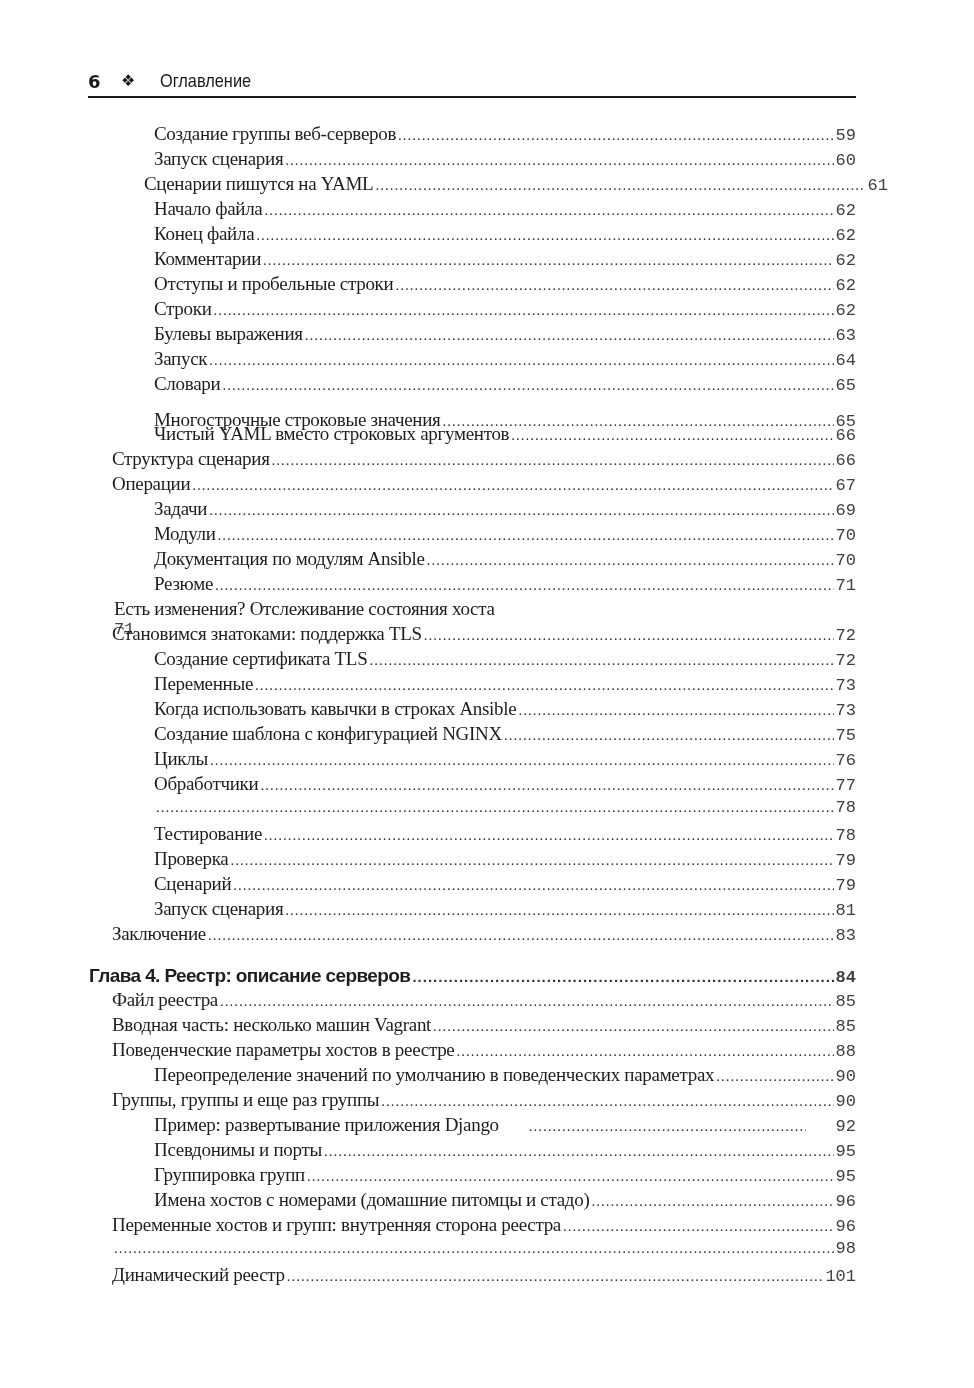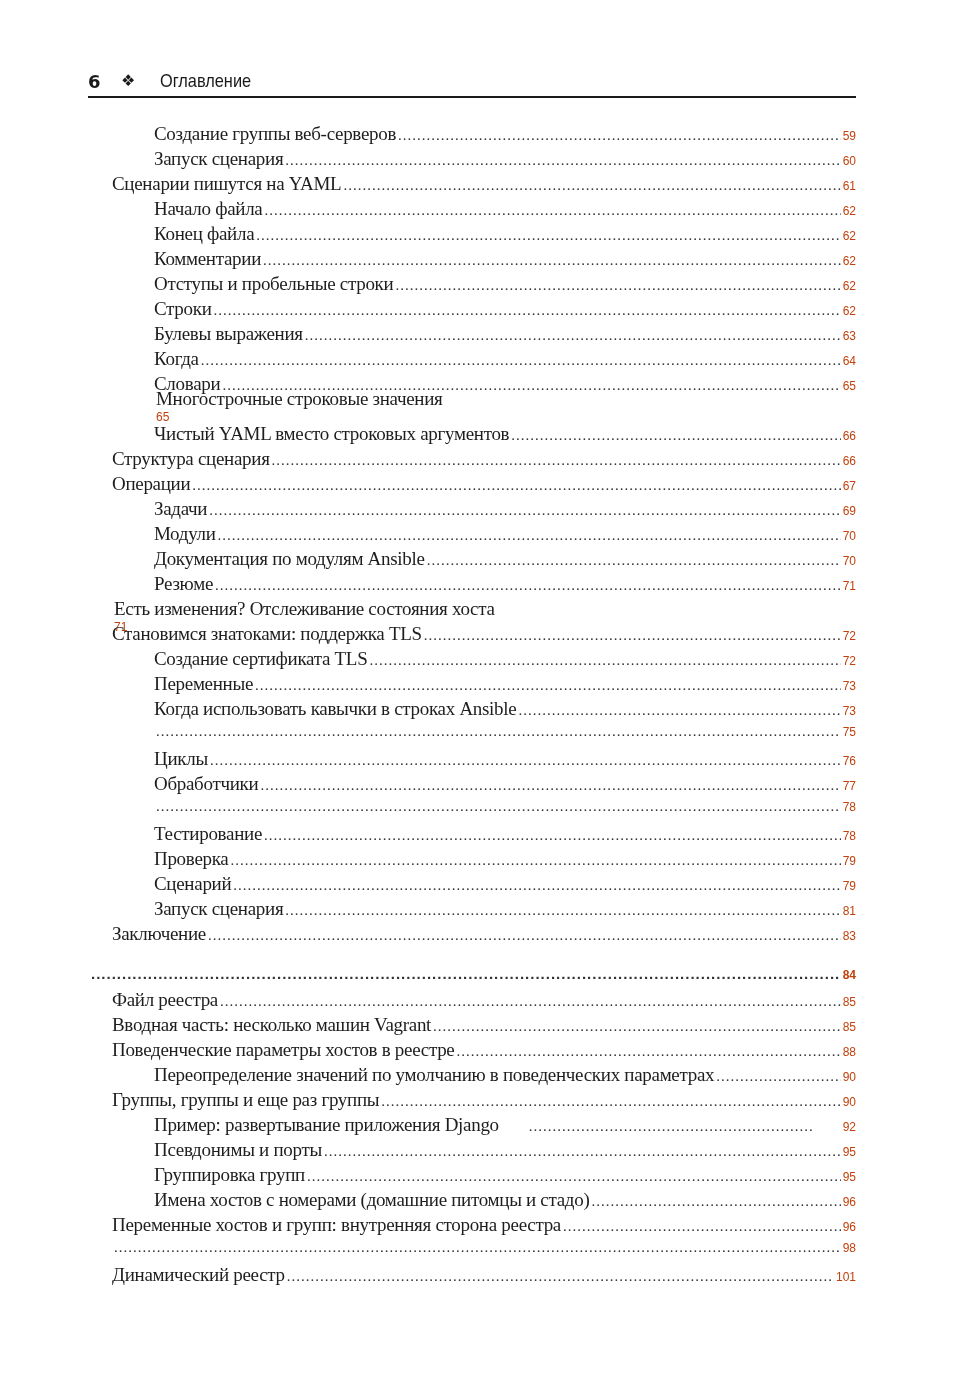--- a/index.html
+++ b/index.html
@@ -6,21 +6,21 @@
   body { width:974px; height:1388px; position:relative; overflow:hidden; }
   .header { position:absolute; left:88px; top:70px; width:768px; height:26px; border-bottom:2px solid #1a1a1a; }
   .hdr-num { position:absolute; left:0; top:1px; font-family:"DejaVu Sans", sans-serif; font-weight:bold; font-size:18px; color:#1a1a1a; }
   .hdr-orn { position:absolute; left:33px; top:1px; font-family:"DejaVu Sans", sans-serif; font-size:16px; color:#1a1a1a; }
   .hdr-title { position:absolute; left:72px; top:0px; font-family:"Liberation Sans", sans-serif; font-size:19px; color:#1a1a1a; transform:scaleX(0.86); transform-origin:left top; }
   .toc { position:absolute; left:0; top:0; width:974px; }
   .row { position:absolute; left:0; height:25px; display:flex; align-items:baseline; font-family:"Liberation Serif", serif; font-size:19px; color:#1e1e1e; white-space:nowrap; }
   .row .t { flex:0 0 auto; letter-spacing:-0.3px; }
   .row .dots { flex:1 1 auto; overflow:hidden; color:#333; letter-spacing:1px; margin:0 2px; font-size:15px; }
   .row .dots::after { content:"........................................................................................................................................................................................................................................................................"; }
-  .row .p { flex:0 0 auto; font-family:Liberation Sans, sans-serif; color:#c2410c; font-size:12px; }
+  .row .p { flex:0 0 auto; font-family:Liberation Mono, monospace; color:#404040; font-size:17px; }
   .l1 { left:112px; width:744px; }
   .l2 { left:154px; width:702px; }
   .ch { left:89px; width:767px; font-family:"Liberation Sans", sans-serif; font-weight:bold; font-size:19px; }
   .ch .t { letter-spacing:-0.6px; }
 </style>
 </head>
 <body>
 
 <div class="header">
   <span class="hdr-num">6</span>
@@ -32,21 +32,21 @@
     <div class="row l2" style="top: 123px;">
       <span class="t">Создание группы веб-серверов</span>
       <span class="dots"></span>
       <span class="p">59</span>
     </div>
     <div class="row l2" style="top: 148px;">
       <span class="t">Запуск сценария</span>
       <span class="dots"></span>
       <span class="p">60</span>
     </div>
-    <div class="row l1" style="top: 173px;">
+    <div class="row l1" style="top: 173px; margin-left: 32px;">
       <span class="t">Сценарии пишутся на YAML</span>
       <span class="dots"></span>
       <span class="p">61</span>
     </div>
     <div class="row l2" style="top: 198px;">
       <span class="t">Начало файла</span>
       <span class="dots"></span>
       <span class="p">62</span>
     </div>
     <div class="row l2" style="top: 223px;">
@@ -68,30 +68,30 @@
       <span class="t">Строки</span>
       <span class="dots"></span>
       <span class="p">62</span>
     </div>
     <div class="row l2" style="top: 323px;">
       <span class="t">Булевы выражения</span>
       <span class="dots"></span>
       <span class="p">63</span>
     </div>
     <div class="row l2" style="top: 348px;">
-      <span class="t">Когда</span>
+      <span class="t">Запуск</span>
       <span class="dots"></span>
       <span class="p">64</span>
     </div>
     <div class="row l2" style="top: 373px;">
       <span class="t">Словари</span>
       <span class="dots"></span>
       <span class="p">65</span>
     </div>
-    <div class="row l2" style="top: 388px; flex-direction: column;">
+    <div class="row l2" style="top: 409px;">
       <span class="t">Многострочные строковые значения</span>
       <span class="dots"></span>
       <span class="p">65</span>
     </div>
     <div class="row l2" style="top: 423px;">
       <span class="t">Чистый YAML вместо строковых аргументов</span>
       <span class="dots"></span>
       <span class="p">66</span>
     </div>
     <div class="row l1" style="top: 448px;">
@@ -143,20 +143,21 @@
       <span class="t">Переменные</span>
       <span class="dots"></span>
       <span class="p">73</span>
     </div>
     <div class="row l2" style="top: 698px;">
       <span class="t">Когда использовать кавычки в строках Ansible</span>
       <span class="dots"></span>
       <span class="p">73</span>
     </div>
     <div class="row l2" style="top: 723px;">
+      <span class="t">Создание шаблона с конфигурацией NGINX</span>
       <span class="dots"></span>
       <span class="p">75</span>
     </div>
     <div class="row l2" style="top: 748px;">
       <span class="t">Циклы</span>
       <span class="dots"></span>
       <span class="p">76</span>
     </div>
     <div class="row l2" style="top: 773px;">
       <span class="t">Обработчики</span>
@@ -186,20 +187,21 @@
       <span class="t">Запуск сценария</span>
       <span class="dots"></span>
       <span class="p">81</span>
     </div>
     <div class="row l1" style="top: 923px;">
       <span class="t">Заключение</span>
       <span class="dots"></span>
       <span class="p">83</span>
     </div>
     <div class="row ch" style="top: 965px;">
+      <span class="t">Глава 4. Реестр: описание серверов</span>
       <span class="dots"></span>
       <span class="p">84</span>
     </div>
     <div class="row l1" style="top: 989px;">
       <span class="t">Файл реестра</span>
       <span class="dots"></span>
       <span class="p">85</span>
     </div>
     <div class="row l1" style="top: 1014px;">
       <span class="t">Вводная часть: несколько машин Vagrant</span>

